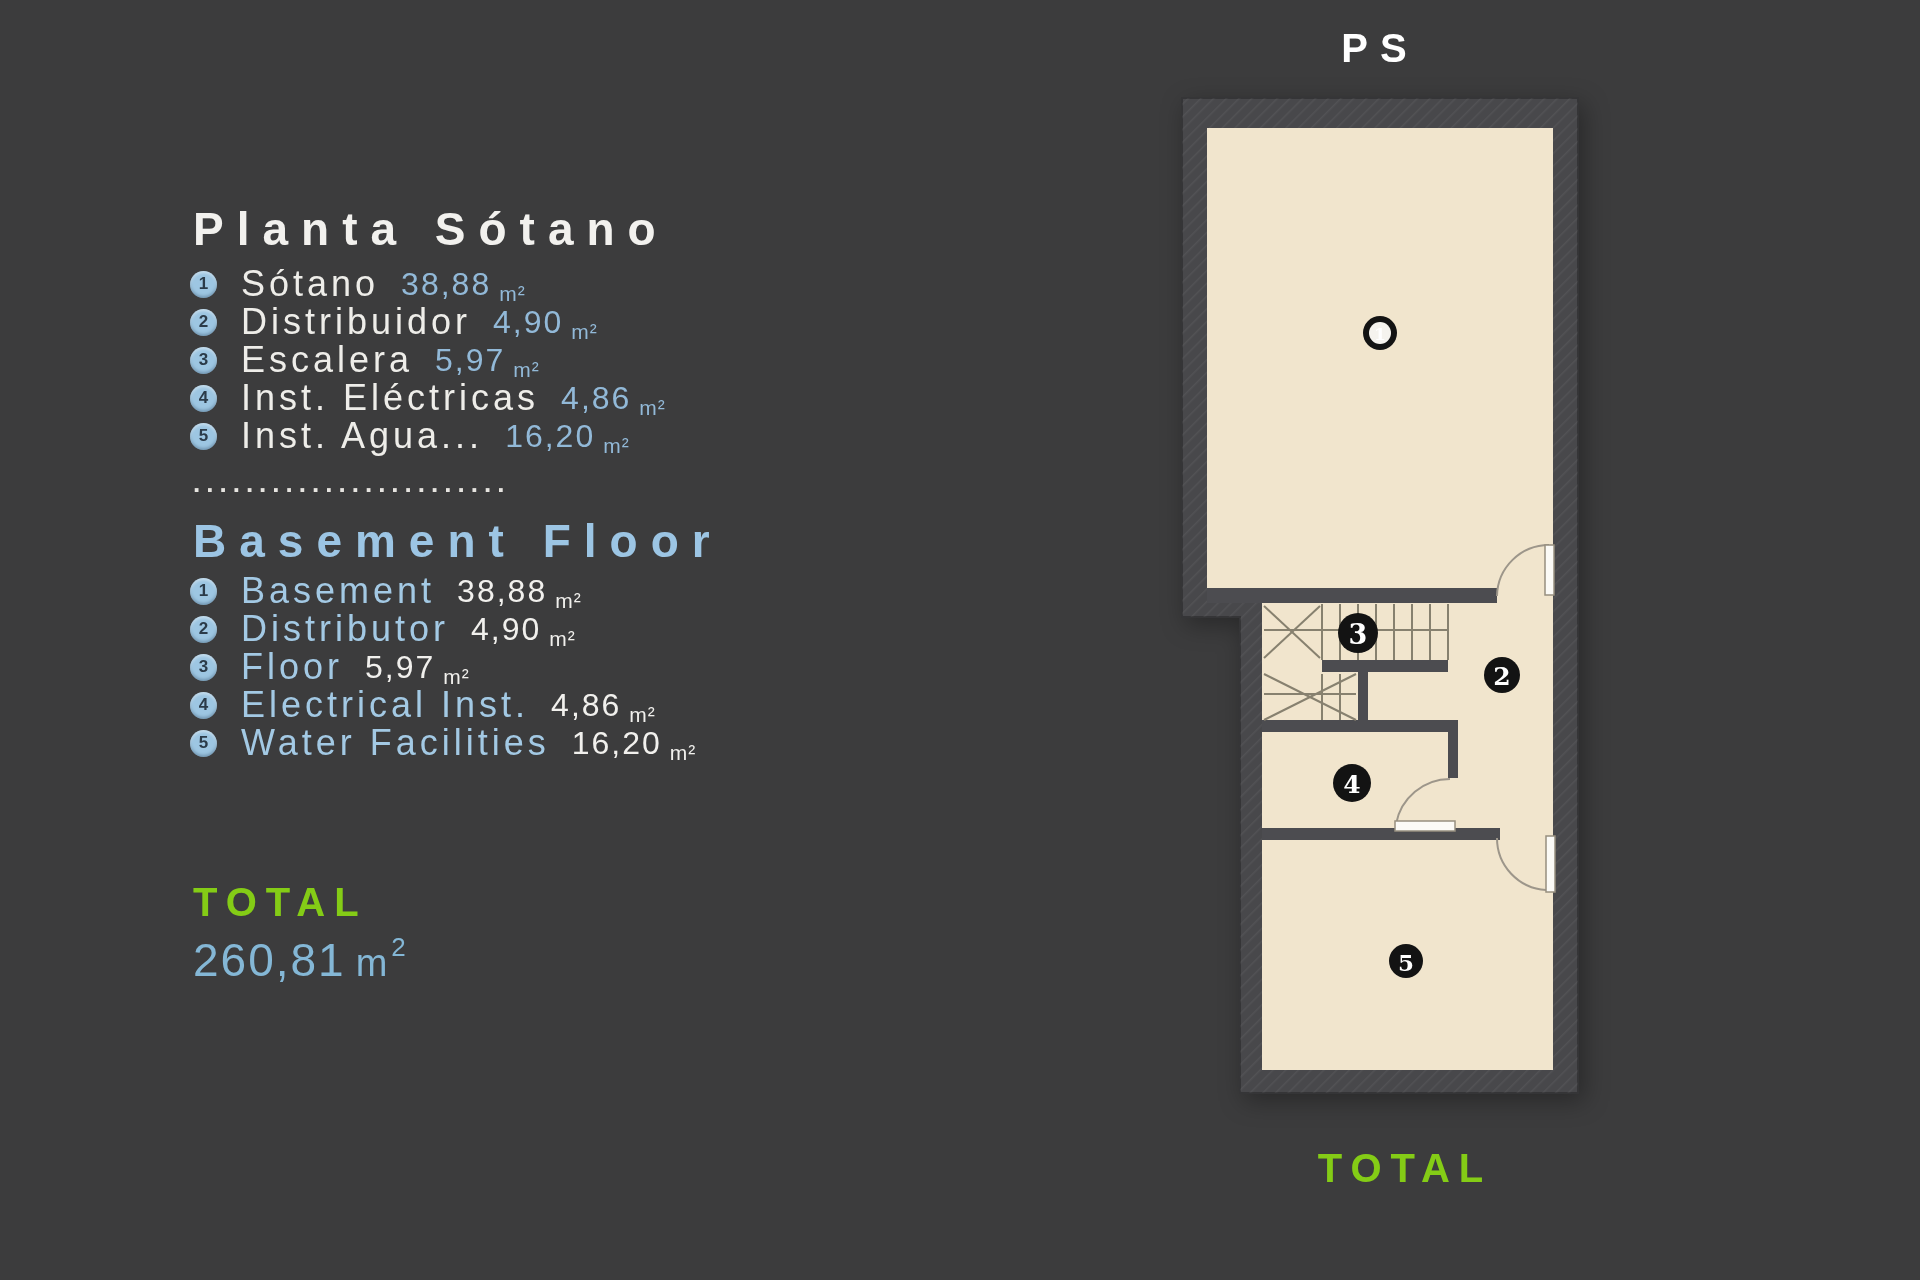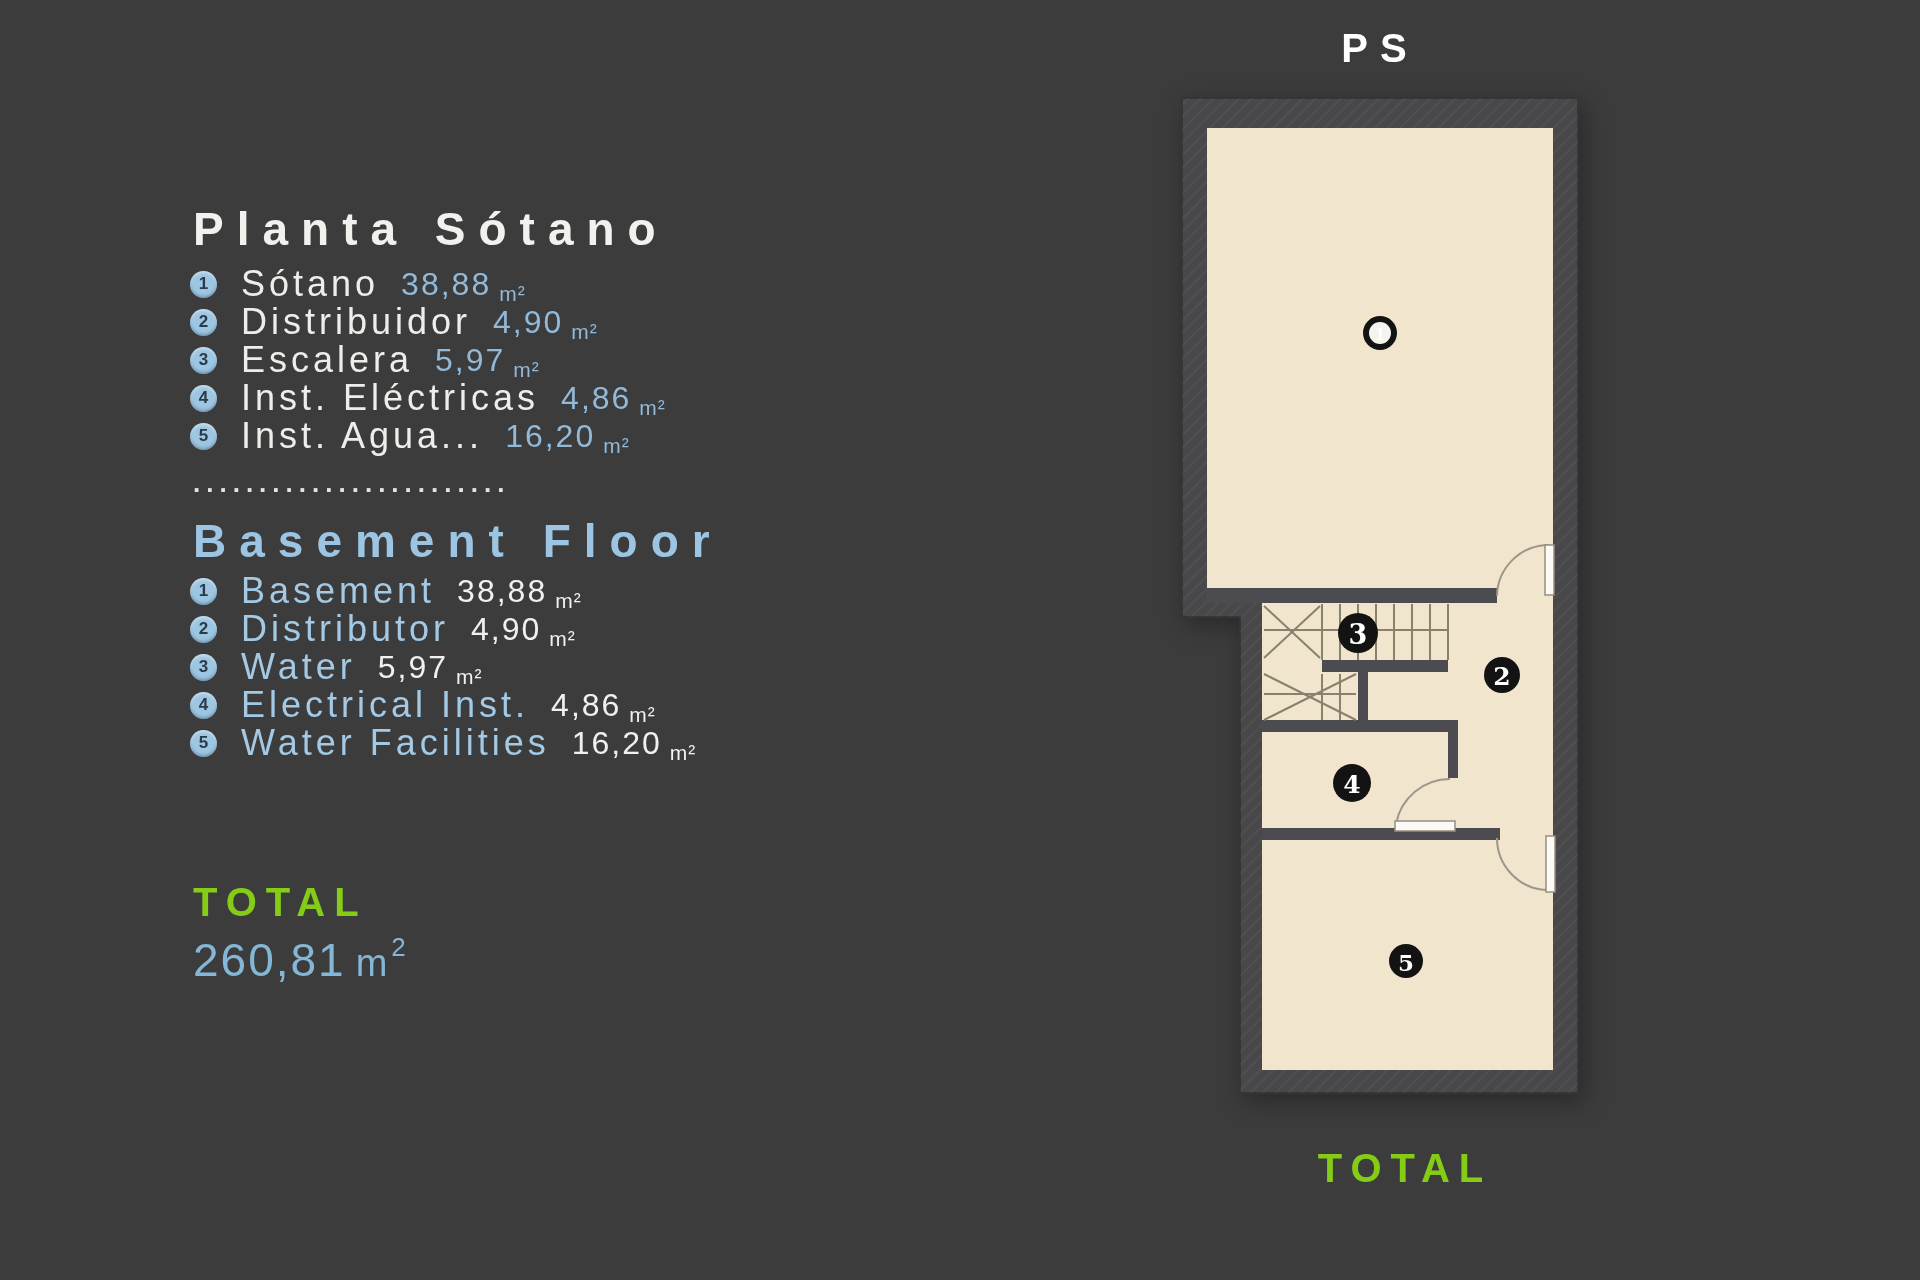--- a/index.html
+++ b/index.html
@@ -105,21 +105,21 @@
     <span class="row-unit">m²</span>
   </li>
   <li>
     <span class="row-badge">2</span>
     <span class="row-label">Distributor</span>
     <span class="row-value">4,90</span>
     <span class="row-unit">m²</span>
   </li>
   <li>
     <span class="row-badge">3</span>
-    <span class="row-label">Water</span>
+    <span class="row-label">Floor</span>
     <span class="row-value">5,97</span>
     <span class="row-unit">m²</span>
   </li>
   <li>
     <span class="row-badge">4</span>
     <span class="row-label">Electrical Inst.</span>
     <span class="row-value">4,86</span>
     <span class="row-unit">m²</span>
   </li>
   <li>

